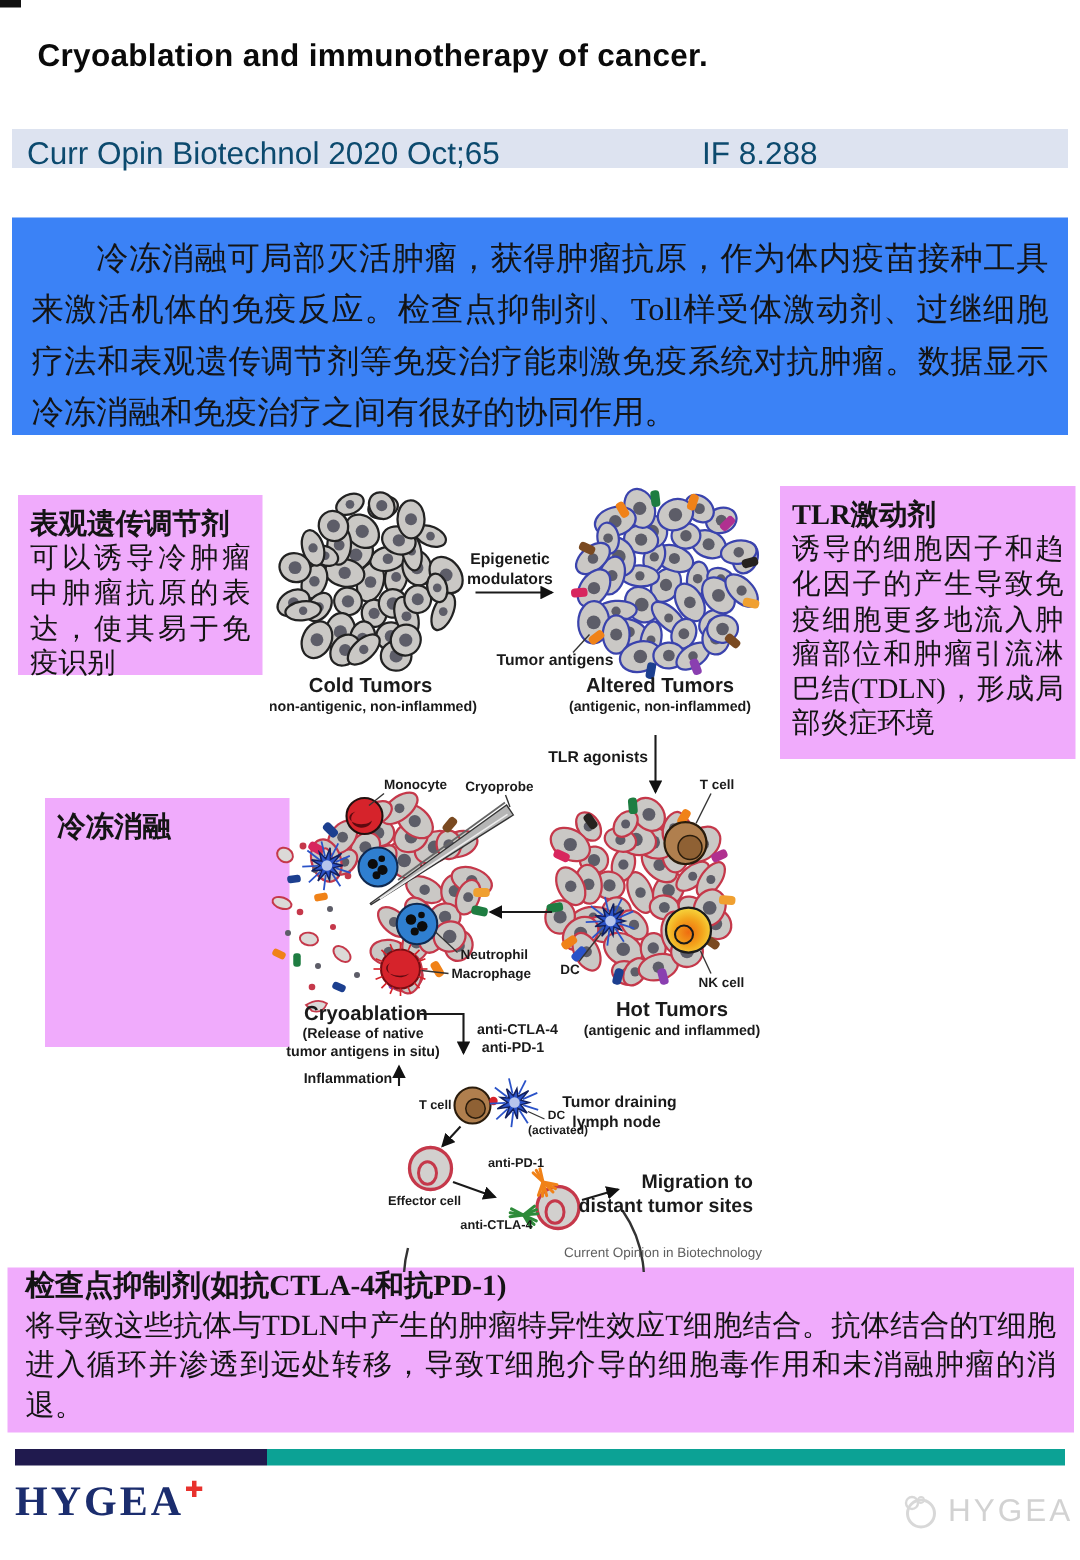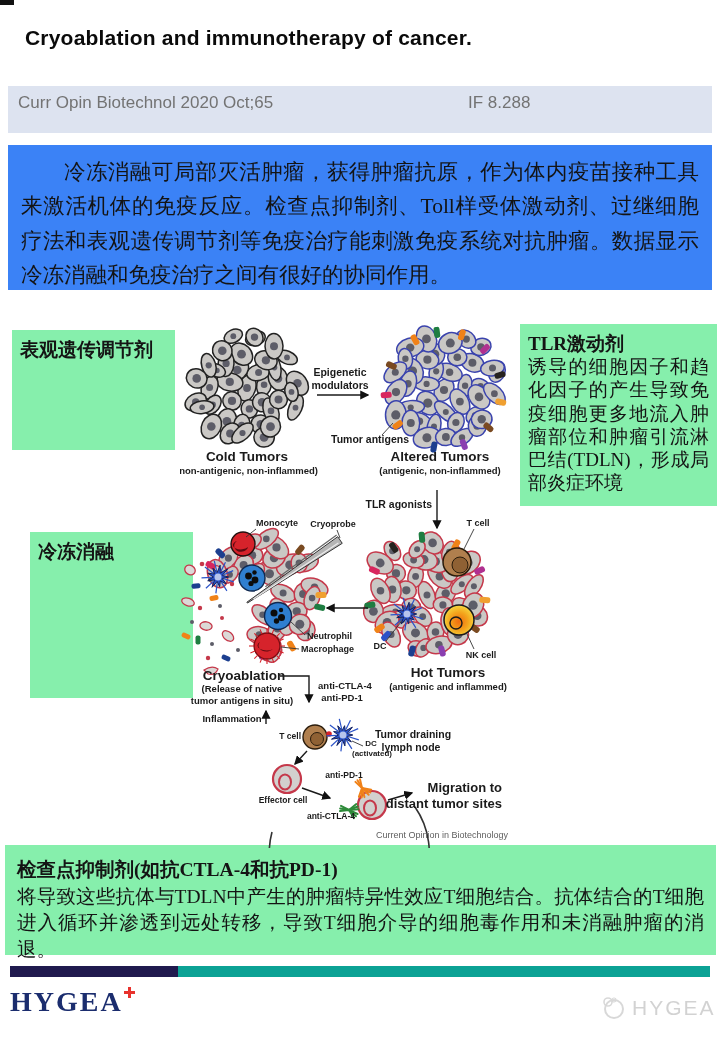--- a/index.html
+++ b/index.html
@@ -1,30 +1,30 @@
 <!DOCTYPE html>
 <html><head>
 <meta charset="utf-8">
 <style>
 *{margin:0;padding:0;box-sizing:border-box}
 html,body{width:720px;height:1040px;background:#fff;overflow:hidden}
 body{font-family:"Liberation Sans",sans-serif;position:relative}
 .corner-mark{position:absolute;left:0;top:0;width:14px;height:5px;background:#111}
 .title{position:absolute;left:25px;top:26px;font-size:21px;font-weight:bold;color:#0a0a0a;letter-spacing:0.2px}
-.source-bar{position:absolute;left:8px;top:86px;width:704px;height:47px;background:#dde3f0;color:#737373;font-size:17px;line-height:33px}
+.source-bar{position:absolute;left:8px;top:86px;width:704px;height:26px;background:#dde3f0;color:#0c4a6e;font-size:21px;line-height:33px}
 .source-bar .src{position:absolute;left:10px}
 .source-bar .if{position:absolute;left:460px}
 .abstract{position:absolute;left:8px;top:145px;width:704px;height:145px;background:#3b82f6;color:#141414;font-family:"Liberation Serif",serif}
 .abstract p{padding:10px 13px 0 13px;font-size:21.5px;line-height:1.6;text-indent:2em;text-align:justify}
-.callout{position:absolute;background:#86efac;color:#141414;font-family:"Liberation Serif",serif;font-size:19px;line-height:1.22;padding:8px;text-align:justify}
+.callout{position:absolute;background:#f0abfc;color:#141414;font-family:"Liberation Serif",serif;font-size:19px;line-height:1.22;padding:8px;text-align:justify}
 .callout .t{display:block;font-weight:bold}
 .co-epi{left:12px;top:330px;width:163px;height:120px}
 .co-tlr{left:520px;top:324px;width:197px;height:182px}
 .co-cryo{left:30px;top:532px;width:163px;height:166px}
-.co-cp{left:5px;top:845px;width:711px;height:110px;font-size:19.5px;line-height:1.36;padding:12px 12px}
+.co-cp{left:5px;top:845px;width:711px;height:110px;font-size:19.5px;line-height:1.36;padding:0 12px}
 svg.figure{position:absolute;left:180px;top:318px;pointer-events:none}
 svg text{font-family:"Liberation Sans",sans-serif}
 .fl{font-size:9px;font-weight:bold;fill:#1a1a1a}
 .fl2{font-size:10.5px;font-weight:bold;fill:#1a1a1a}
 .fc{font-size:13.5px;font-weight:bold;fill:#1a1a1a}
 .fs{font-size:9.5px;font-weight:bold;fill:#1a1a1a}
 .fsm{font-size:8.5px;font-weight:bold;fill:#1a1a1a}
 .ft{font-size:8px;font-weight:bold;fill:#1a1a1a}
 .fm{font-size:13px;font-weight:bold;fill:#1a1a1a}
 .fcred{font-size:9px;fill:#5f5f5f}
@@ -45,21 +45,21 @@
 <div class="source-bar">
   <span class="src">Curr Opin Biotechnol 2020 Oct;65</span>
   <span class="if">IF 8.288</span>
 </div>
 
 <div class="abstract">
   <p>冷冻消融可局部灭活肿瘤，获得肿瘤抗原，作为体内疫苗接种工具来激活机体的免疫反应。检查点抑制剂、Toll样受体激动剂、过继细胞疗法和表观遗传调节剂等免疫治疗能刺激免疫系统对抗肿瘤。数据显示冷冻消融和免疫治疗之间有很好的协同作用。</p>
 </div>
 
 <div class="callout co-epi">
-  <span class="t">表观遗传调节剂</span>
+  <span class="t">表观遗传调节剂</span><span>可以诱导冷肿瘤中肿瘤抗原的表达，使其易于免疫识别</span>
 </div>
 
 <div class="callout co-tlr">
   <span class="t">TLR激动剂</span><span>诱导的细胞因子和趋化因子的产生导致免疫细胞更多地流入肿瘤部位和肿瘤引流淋巴结(TDLN)，形成局部炎症环境</span>
 </div>
 
 <div class="callout co-cryo">
   <span class="t">冷冻消融</span>
 </div>
 

